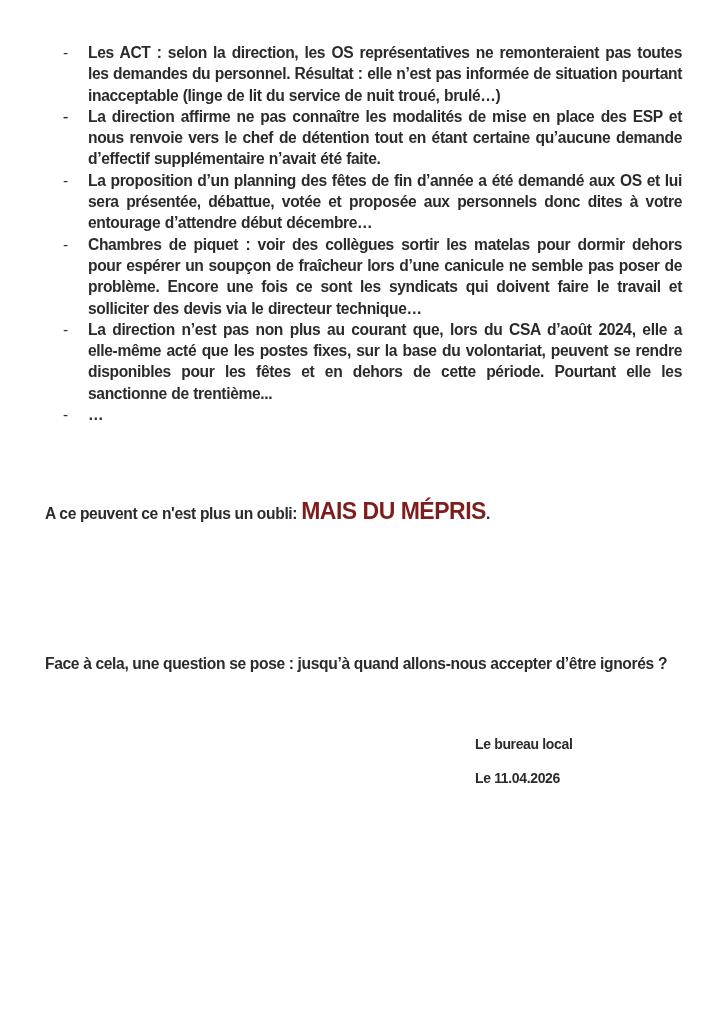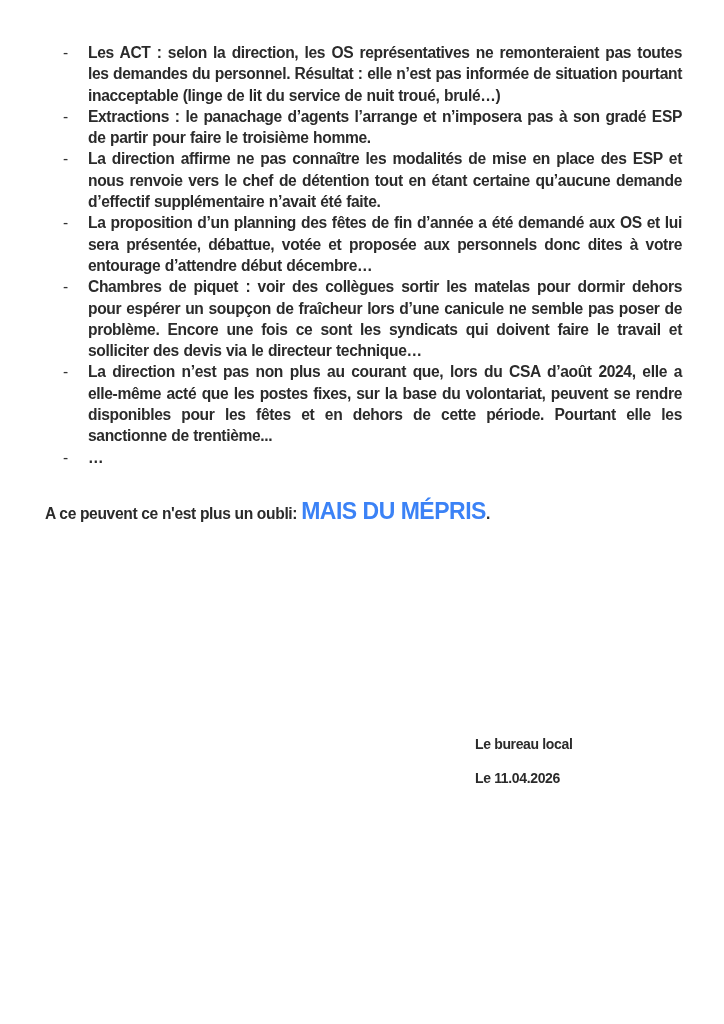--- a/index.html
+++ b/index.html
@@ -19,29 +19,30 @@
     .sig { position: absolute; left: 475px; font-size: 14px; font-weight: bold; letter-spacing: -0.35px; }
     .sig-1 { top: 736px; }
     .sig-2 { top: 770px; }
   </style>
 </head>
 <body>
 
 <div class="page">
   <ul class="bullets">
     <li><span class="dash">-</span><span>Les ACT : selon la direction, les OS représentatives ne remonteraient pas toutes les demandes du personnel. Résultat : elle n’est pas informée de situation pourtant inacceptable (linge de lit du service de nuit troué, brulé…)</span></li>
-    <li><span class="dash">-</span><span>Extractions : le panachage d’agents l’arrange et n’imposera pas à son gradé ESP de partir pour faire le troisième homme.</span></li>
+    <li><span class="dash">-</span></li>
     <li><span class="dash">-</span><span>La direction affirme ne pas connaître les modalités de mise en place des ESP et nous renvoie vers le chef de détention tout en  étant  certaine qu’aucune demande d’effectif supplémentaire n’avait été faite.</span></li>
     <li><span class="dash">-</span><span>La proposition d’un planning des fêtes de fin d’année a été demandé aux OS et lui sera présentée, débattue, votée et  proposée aux personnels donc dites à votre entourage d’attendre début décembre…</span></li>
     <li><span class="dash">-</span><span>Chambres de piquet : voir des collègues sortir les matelas pour dormir dehors pour espérer un soupçon de fraîcheur lors d’une canicule ne semble pas poser de problème. Encore une fois ce sont les syndicats qui doivent faire le travail et solliciter des devis via le directeur technique…</span></li>
     <li><span class="dash">-</span><span>La direction n’est pas non plus au courant que, lors du CSA d’août 2024, elle a elle-même acté que les postes fixes, sur la base du volontariat, peuvent se rendre disponibles pour les fêtes et en dehors de cette période. Pourtant elle les sanctionne de trentième...</span></li>
     <li class="ellipsis"><span class="dash">-</span><span>…</span></li>
   </ul>
 
   <div class="para p-contempt">
-    <span>A ce peuvent ce n'est plus un oubli: </span><span class="red" style="color: #3b82f6;">MAIS DU MÉPRIS</span><span>.</span>
+    <span>A ce peuvent ce n'est plus un oubli: </span><span class="red" style="color: #7f1d1d;">MAIS DU MÉPRIS</span><span>.</span>
   </div>
 
 
+  <div class="para p-question">Face à cela, une question se pose : jusqu’à quand allons-nous accepter d’être ignorés ?</div>
 
   <div class="sig sig-1">Le bureau local</div>
   <div class="sig sig-2">Le 11.04.2026</div>
 </div>
 
 </body></html>

